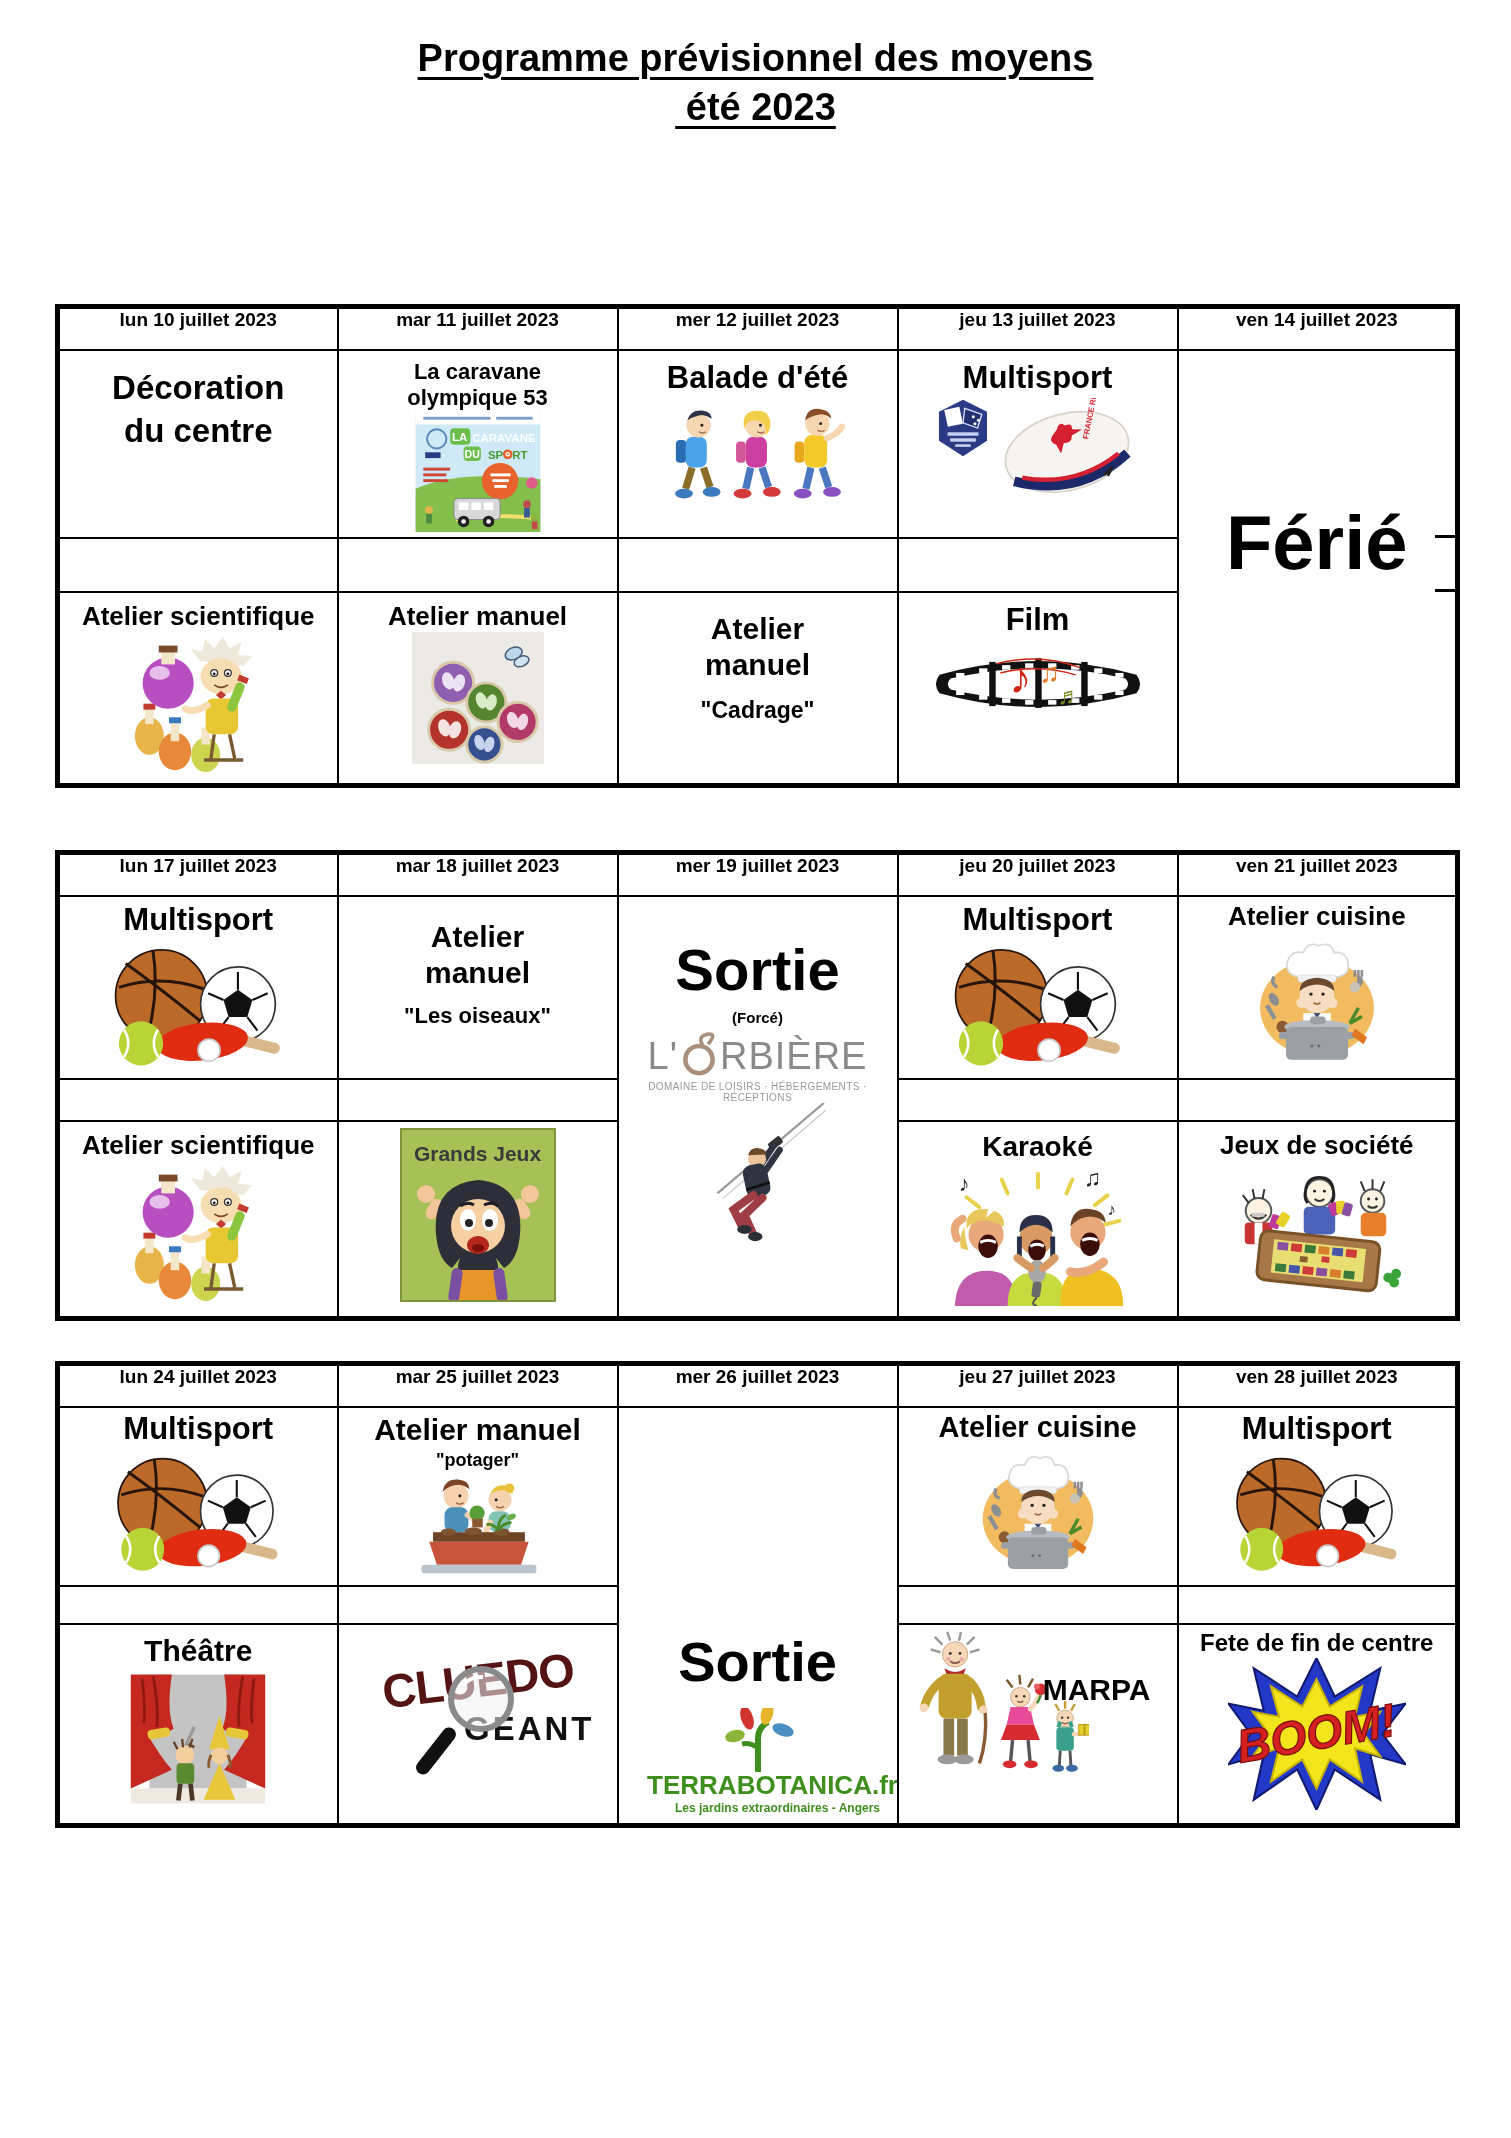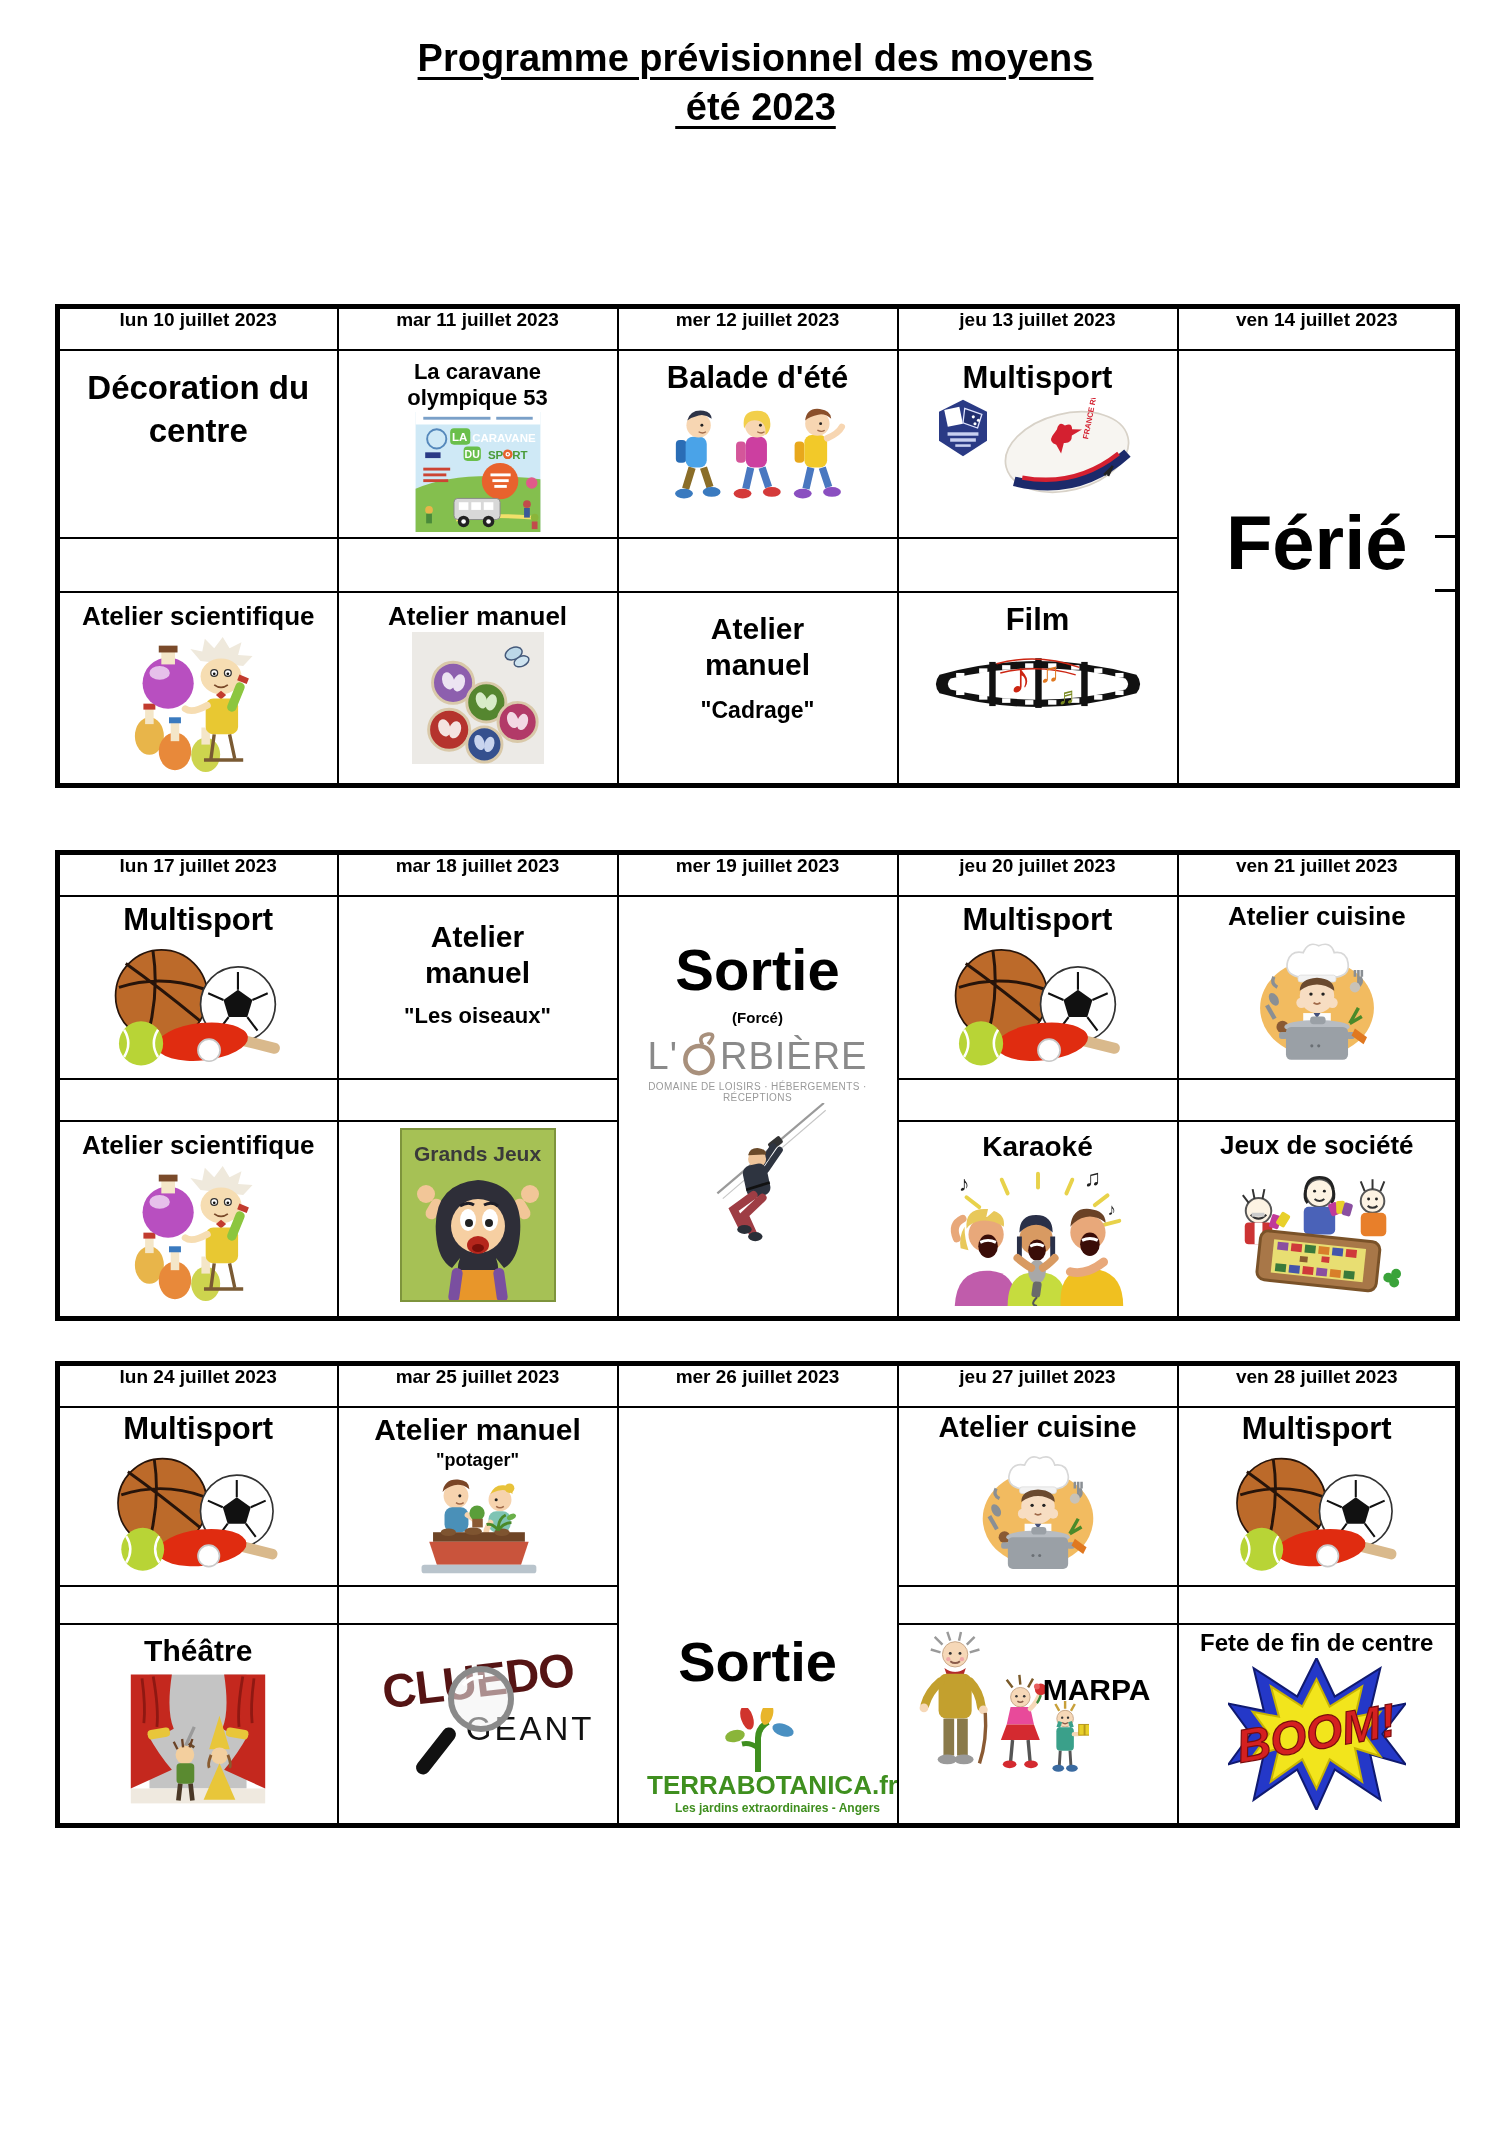--- a/index.html
+++ b/index.html
@@ -6,21 +6,21 @@
   body{width:1511px;height:2138px;font-family:"Liberation Sans",sans-serif;color:#000;position:relative;overflow:hidden;}
   .title-block{margin-top:34px;text-align:center;}
   .title-line{font-size:38px;font-weight:bold;text-decoration:underline;text-decoration-thickness:3px;text-underline-offset:6px;line-height:49px;white-space:pre;}
   table.week{border-collapse:collapse;table-layout:fixed;width:1402px;margin-left:55px;border:5px solid #000;}
   table.week td,table.week th{border:2px solid #000;vertical-align:top;text-align:center;padding:0;overflow:hidden;}
   th.date{font-size:19px;font-weight:bold;height:40px;vertical-align:middle;padding:2px 0;}
   tr.am td{height:186px;} tr.sp td{height:52px;} tr.pm td{height:190px;}
   .w2 tr.am td{height:172px;} .w2 tr.sp td{height:40px;} .w2 tr.pm td{height:194px;}
   .w3 tr.am td{height:170px;} .w3 tr.sp td{height:36px;} .w3 tr.pm td{height:198px;}
   .ttl{font-size:28px;font-weight:bold;line-height:1.2;margin-top:8px;}
-  .ttl.big{font-size:33px;line-height:1.3;padding:0 20px;margin-top:16px;}
+  .ttl.big{font-size:33px;line-height:1.3;padding:0 45px;margin-top:16px;}
   .ttl.med{font-size:26px;}
   .ttl.narrow{max-width:170px;margin-left:auto;margin-right:auto;}
   .sub{font-size:21px;font-weight:bold;margin-top:6px;}
   .sub.small{font-size:18px;margin-top:2px;}
   td.merged{position:relative;}
   .ferie{font-size:76px;font-weight:bold;margin-top:148px;}
   .tick{position:absolute;right:0;width:20px;height:3px;background:#000;}
   .tick.t1{top:184px;} .tick.t2{top:238px;}
   .sortie{font-size:58px;font-weight:bold;line-height:1;}
   .forc{font-size:15px;font-weight:bold;margin-top:10px;}
@@ -31,21 +31,21 @@
   .mergedw2{padding-top:44px !important;}
   .mergedw3 .inner3{display:flex;flex-direction:column;justify-content:flex-end;height:100%;padding-bottom:8px;box-sizing:border-box;}
   .sortie3{font-size:56px;font-weight:bold;margin-bottom:14px;}
   .terra-line{font-size:26px;font-weight:bold;color:#3f8f1f;display:flex;align-items:flex-end;justify-content:center;line-height:1;padding-left:30px;}
   .terra-sub{font-size:12px;font-weight:bold;color:#3f8f1f;margin-top:3px;margin-left:40px;}
   .gj{width:152px;height:170px;background:#a6c155;border:2px solid #7e943c;margin:6px auto 0;overflow:hidden;}
   .gj-title{font-size:21px;font-weight:bold;color:#3a3a3a;padding-top:12px;}
   .cluedo-wrap{position:relative;margin-top:28px;height:150px;}
   .cluedo-word{display:block;font-size:47px;font-weight:bold;color:#551414;transform:rotate(-7deg);letter-spacing:-1px;}
   .lens{position:absolute;left:72px;top:8px;}
-  .cluedo-geant{display:block;text-align:right;font-size:33px;font-weight:normal;letter-spacing:3px;color:#111;margin:2px 22px 0 0;}
+  .cluedo-geant{display:block;text-align:right;font-size:33px;font-weight:bold;letter-spacing:3px;color:#111;margin:2px 22px 0 0;}
   .marpa-cell{position:relative;}
   .marpa-title{position:absolute;top:48px;right:26px;font-size:30px;font-weight:bold;}
   .marpa-img{display:block;margin:6px auto 0 4px;}
   .imgrow{display:flex;align-items:flex-start;justify-content:center;gap:2px;margin-top:2px;}
   svg{display:inline-block;}
 </style>
 </head>
 <body>
 
 <svg width="0" height="0" style="position:absolute" aria-hidden="true">

